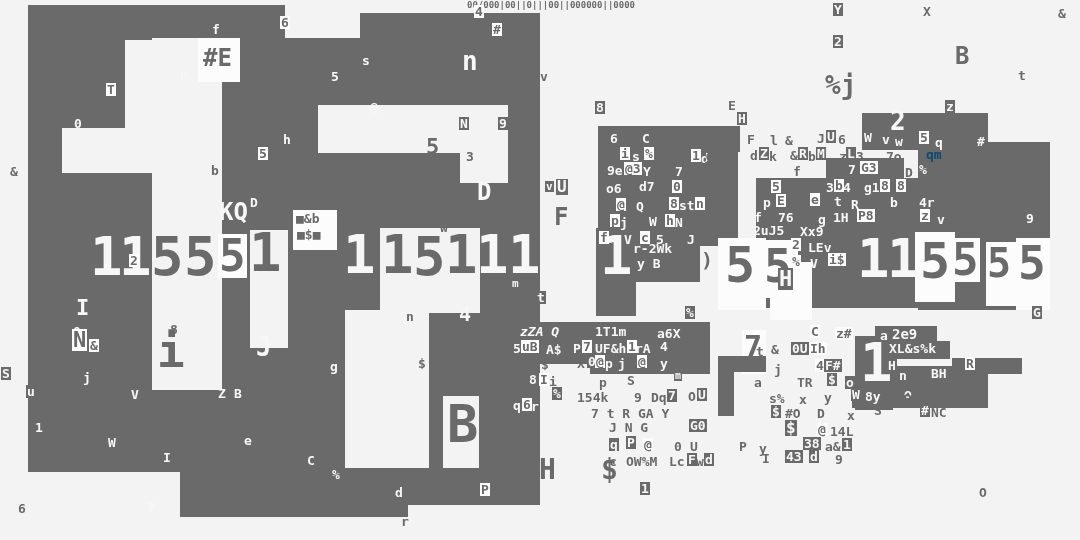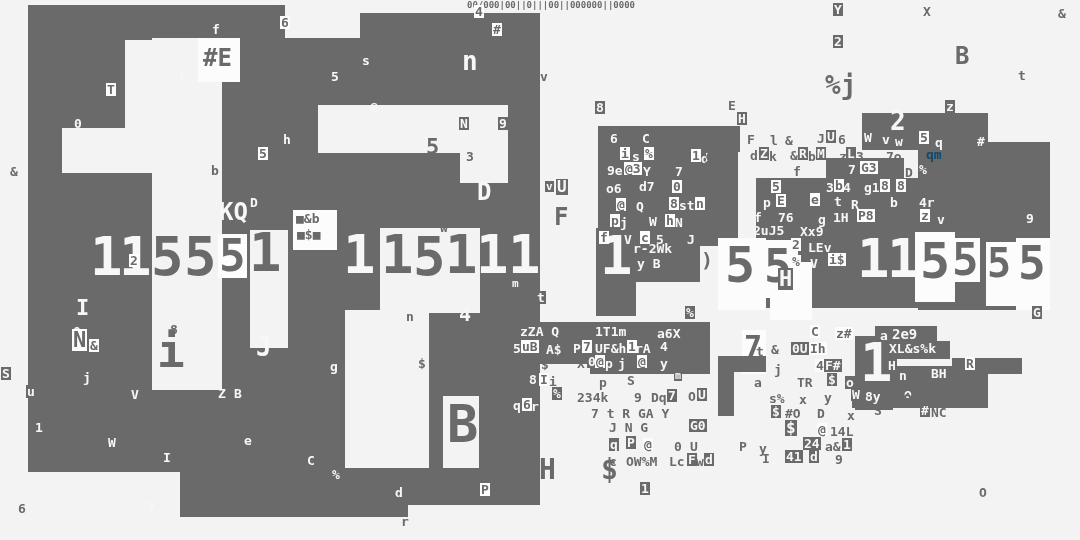--- a/index.html
+++ b/index.html
@@ -290,29 +290,29 @@
       <span class="glyph" style="left: 847px; top: 409px; font-size: 13px; color: rgb(106, 106, 106); background: transparent;">x</span>
       <span class="glyph" style="left: 874px; top: 404px; font-size: 13px; color: rgb(106, 106, 106); background: transparent;">S</span>
       <span class="glyph" style="left: 894px; top: 391px; font-size: 15px; color: rgb(106, 106, 106); background: transparent;">no</span>
       <span class="glyph chip" style="left: 920px; top: 404px; font-size: 13px; color: rgb(247, 247, 247); background: rgb(106, 106, 106);">#</span>
       <span class="glyph" style="left: 931px; top: 406px; font-size: 13px; color: rgb(106, 106, 106); background: transparent;">NC</span>
       <span class="glyph chip" style="left: 785px; top: 420px; font-size: 16px; color: rgb(247, 247, 247); background: rgb(106, 106, 106);">$</span>
       <span class="glyph chip" style="left: 817px; top: 423px; font-size: 13px; color: rgb(106, 106, 106); background: rgb(252, 252, 252);">@</span>
       <span class="glyph" style="left: 830px; top: 425px; font-size: 13px; color: rgb(106, 106, 106); background: transparent;">14L</span>
       <span class="glyph" style="left: 739px; top: 440px; font-size: 13px; color: rgb(106, 106, 106); background: transparent;">P</span>
       <span class="glyph" style="left: 759px; top: 442px; font-size: 13px; color: rgb(106, 106, 106); background: transparent;">y</span>
-      <span class="glyph chip" style="left: 803px; top: 437px; font-size: 13px; color: rgb(247, 247, 247); background: rgb(106, 106, 106);">24</span>
+      <span class="glyph chip" style="left: 803px; top: 437px; font-size: 13px; color: rgb(247, 247, 247); background: rgb(106, 106, 106);">38</span>
       <span class="glyph" style="left: 825px; top: 440px; font-size: 13px; color: rgb(106, 106, 106); background: transparent;">a&amp;</span>
       <span class="glyph chip" style="left: 842px; top: 438px; font-size: 13px; color: rgb(247, 247, 247); background: rgb(106, 106, 106);">1</span>
       <span class="glyph" style="left: 762px; top: 452px; font-size: 13px; color: rgb(106, 106, 106); background: transparent;">I</span>
-      <span class="glyph chip" style="left: 785px; top: 450px; font-size: 13px; color: rgb(247, 247, 247); background: rgb(106, 106, 106);">41</span>
+      <span class="glyph chip" style="left: 785px; top: 450px; font-size: 13px; color: rgb(247, 247, 247); background: rgb(106, 106, 106);">43</span>
       <span class="glyph chip" style="left: 809px; top: 450px; font-size: 13px; color: rgb(247, 247, 247); background: rgb(106, 106, 106);">d</span>
       <span class="glyph" style="left: 835px; top: 453px; font-size: 13px; color: rgb(106, 106, 106); background: transparent;">9</span>
       <span class="glyph" style="left: 979px; top: 486px; font-size: 13px; color: rgb(106, 106, 106); background: transparent;">O</span>
-      <span class="glyph" style="left: 520px; top: 325px; font-size: 13px; color: rgb(247, 247, 247); background: transparent;">zZA Q</span>
+      <span class="glyph" style="left: 520px; top: 325px; font-size: 13px; color: rgb(247, 247, 247); background: transparent; font-style: italic;">zZA Q</span>
       <span class="glyph" style="left: 595px; top: 325px; font-size: 13px; color: rgb(247, 247, 247); background: transparent;">1T1m</span>
       <span class="glyph" style="left: 657px; top: 327px; font-size: 13px; color: rgb(247, 247, 247); background: transparent;">a6X</span>
       <span class="glyph" style="left: 513px; top: 342px; font-size: 13px; color: rgb(247, 247, 247); background: transparent;">5</span>
       <span class="glyph chip" style="left: 521px; top: 340px; font-size: 13px; color: rgb(106, 106, 106); background: rgb(252, 252, 252);">uB</span>
       <span class="glyph" style="left: 546px; top: 343px; font-size: 13px; color: rgb(247, 247, 247); background: transparent;">A$</span>
       <span class="glyph" style="left: 573px; top: 342px; font-size: 13px; color: rgb(247, 247, 247); background: transparent;">P</span>
       <span class="glyph chip" style="left: 582px; top: 340px; font-size: 13px; color: rgb(106, 106, 106); background: rgb(252, 252, 252);">7</span>
       <span class="glyph" style="left: 595px; top: 342px; font-size: 13px; color: rgb(247, 247, 247); background: transparent;">UF&amp;h</span>
       <span class="glyph chip" style="left: 627px; top: 340px; font-size: 13px; color: rgb(106, 106, 106); background: rgb(252, 252, 252);">1</span>
       <span class="glyph" style="left: 635px; top: 342px; font-size: 13px; color: rgb(247, 247, 247); background: transparent;">rA</span>
@@ -325,21 +325,21 @@
       <span class="glyph" style="left: 618px; top: 357px; font-size: 13px; color: rgb(247, 247, 247); background: transparent;">j</span>
       <span class="glyph chip" style="left: 637px; top: 355px; font-size: 13px; color: rgb(106, 106, 106); background: rgb(252, 252, 252);">@</span>
       <span class="glyph" style="left: 660px; top: 357px; font-size: 13px; color: rgb(247, 247, 247); background: transparent;">y</span>
       <span class="glyph chip" style="left: 528px; top: 373px; font-size: 13px; color: rgb(247, 247, 247); background: rgb(106, 106, 106);">8</span>
       <span class="glyph chip" style="left: 539px; top: 373px; font-size: 13px; color: rgb(106, 106, 106); background: rgb(252, 252, 252);">I</span>
       <span class="glyph" style="left: 549px; top: 375px; font-size: 13px; color: rgb(106, 106, 106); background: transparent;">i</span>
       <span class="glyph" style="left: 599px; top: 376px; font-size: 13px; color: rgb(106, 106, 106); background: transparent;">p</span>
       <span class="glyph" style="left: 627px; top: 374px; font-size: 13px; color: rgb(106, 106, 106); background: transparent;">S</span>
       <span class="glyph chip" style="left: 674px; top: 371px; font-size: 10px; color: rgb(247, 247, 247); background: rgb(106, 106, 106);">m</span>
       <span class="glyph chip" style="left: 552px; top: 387px; font-size: 13px; color: rgb(247, 247, 247); background: rgb(106, 106, 106);">%</span>
-      <span class="glyph" style="left: 577px; top: 391px; font-size: 13px; color: rgb(106, 106, 106); background: transparent;">234k</span>
+      <span class="glyph" style="left: 577px; top: 391px; font-size: 13px; color: rgb(106, 106, 106); background: transparent;">154k</span>
       <span class="glyph" style="left: 634px; top: 391px; font-size: 13px; color: rgb(106, 106, 106); background: transparent;">9</span>
       <span class="glyph" style="left: 651px; top: 391px; font-size: 13px; color: rgb(106, 106, 106); background: transparent;">Dq</span>
       <span class="glyph chip" style="left: 667px; top: 389px; font-size: 13px; color: rgb(247, 247, 247); background: rgb(106, 106, 106);">7</span>
       <span class="glyph" style="left: 688px; top: 390px; font-size: 13px; color: rgb(106, 106, 106); background: transparent;">O</span>
       <span class="glyph chip" style="left: 697px; top: 388px; font-size: 13px; color: rgb(247, 247, 247); background: rgb(106, 106, 106);">U</span>
       <span class="glyph" style="left: 591px; top: 407px; font-size: 13px; color: rgb(106, 106, 106); background: transparent;">7 t R GA Y</span>
       <span class="glyph" style="left: 609px; top: 421px; font-size: 13px; color: rgb(106, 106, 106); background: transparent;">J N G</span>
       <span class="glyph chip" style="left: 689px; top: 419px; font-size: 13px; color: rgb(247, 247, 247); background: rgb(106, 106, 106);">G0</span>
       <span class="glyph chip" style="left: 609px; top: 438px; font-size: 13px; color: rgb(247, 247, 247); background: rgb(106, 106, 106);">q</span>
       <span class="glyph chip" style="left: 626px; top: 436px; font-size: 13px; color: rgb(247, 247, 247); background: rgb(106, 106, 106);">P</span>

